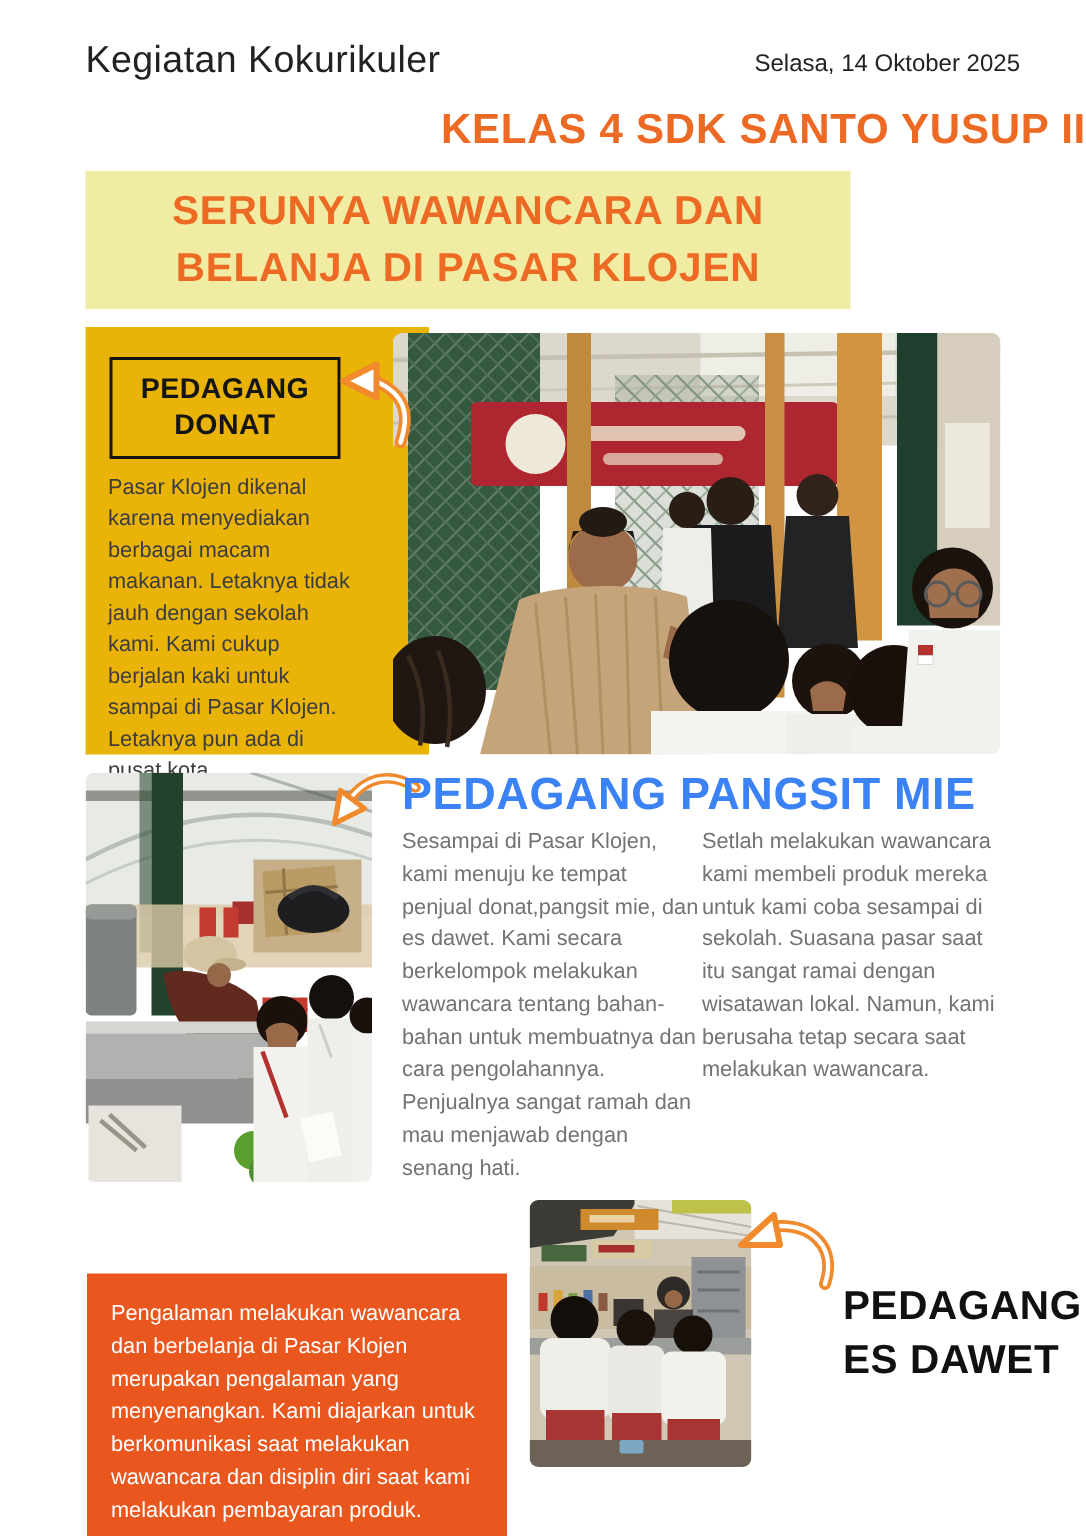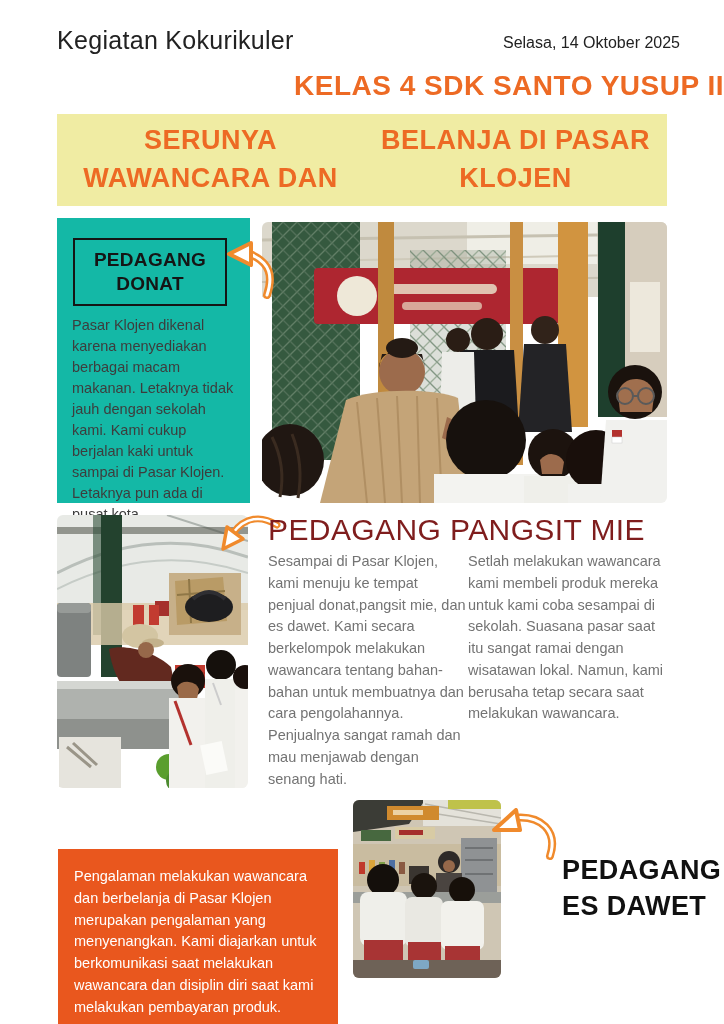--- a/index.html
+++ b/index.html
@@ -5,40 +5,40 @@
   html,body{margin:0;padding:0;background:#ffffff;}
   .page{
     position:relative;width:724px;height:1024px;background:#ffffff;
     font-family:"Liberation Sans", sans-serif;overflow:hidden;color:#1e1e1e;
   }
   .abs{position:absolute;}
   .masthead-title{left:57px;top:26px;font-size:25px;color:#222222;letter-spacing:.3px;}
   .masthead-date{right:44px;top:34px;font-size:16px;color:#222222;}
   .class-subtitle{left:0;right:0;top:70px;text-align:right;font-size:28px;font-weight:bold;color:#ED6A24;letter-spacing:.5px;}
   .banner{
-    left:57px;top:114px;width:610px;height:92px;background:#F0ECA3;
-    display:flex;flex-direction:row;justify-content:center;align-items:center;
+    left:57px;top:114px;width:510px;height:92px;background:#F0ECA3;
+    display:flex;flex-direction:column;justify-content:center;align-items:center;
     font-size:27px;font-weight:bold;color:#ED6A24;line-height:1.4;letter-spacing:.5px;text-align:center;
   }
-  .sidebar-yellow{left:57px;top:218px;width:193px;height:285px;background:#14b8a6;}
+  .sidebar-yellow{left:57px;top:218px;width:193px;height:285px;background:#eab308;padding-left:36px;}
   .donat-box{
     position:absolute;left:16px;top:20px;width:146px;height:60px;border:2px solid #151515;
     display:flex;align-items:center;justify-content:center;text-align:center;
     font-size:19px;font-weight:bold;color:#151515;line-height:1.25;letter-spacing:.3px;padding:2px;
   }
   .donat-body{position:absolute;left:15px;top:97px;width:168px;font-size:14.5px;line-height:1.45;color:#3d3d3d;}
   .photo{border-radius:6px;overflow:hidden;}
   .photo svg{display:block;width:100%;height:100%;}
   .photo1{left:262px;top:222px;width:405px;height:281px;}
   .photo2{left:57px;top:515px;width:191px;height:273px;}
   .photo3{left:353px;top:800px;width:148px;height:178px;}
   .arrow1{left:224px;top:237px;width:52px;height:62px;}
   .arrow2{left:219px;top:515px;width:64px;height:44px;}
   .arrow3{left:476px;top:808px;width:84px;height:52px;}
-  .heading-pangsit{left:268px;top:513px;font-size:30px;font-weight:normal;color:#7f1d1d;white-space:nowrap;letter-spacing:.4px;text-align:right;}
+  .heading-pangsit{left:268px;top:513px;font-size:30px;font-weight:bold;color:#3b82f6;white-space:nowrap;letter-spacing:.4px;text-align:right;}
   .col-text{top:551px;font-size:14.5px;line-height:1.5;color:#737373;}
   .col1{left:268px;width:198px;}
   .col2{left:468px;width:202px;}
   .summary-orange{
     left:58px;top:805px;width:280px;height:175px;background:#E9571E;color:#ffffff;
     box-sizing:border-box;padding:17px 16px;font-size:14.5px;line-height:1.5;margin-top:44px;
   }
   .heading-dawet{left:518px;top:852px;width:175px;font-size:27px;font-weight:bold;color:#111111;line-height:1.35;letter-spacing:.4px;margin-left:44px;}
 </style>
 </head>

